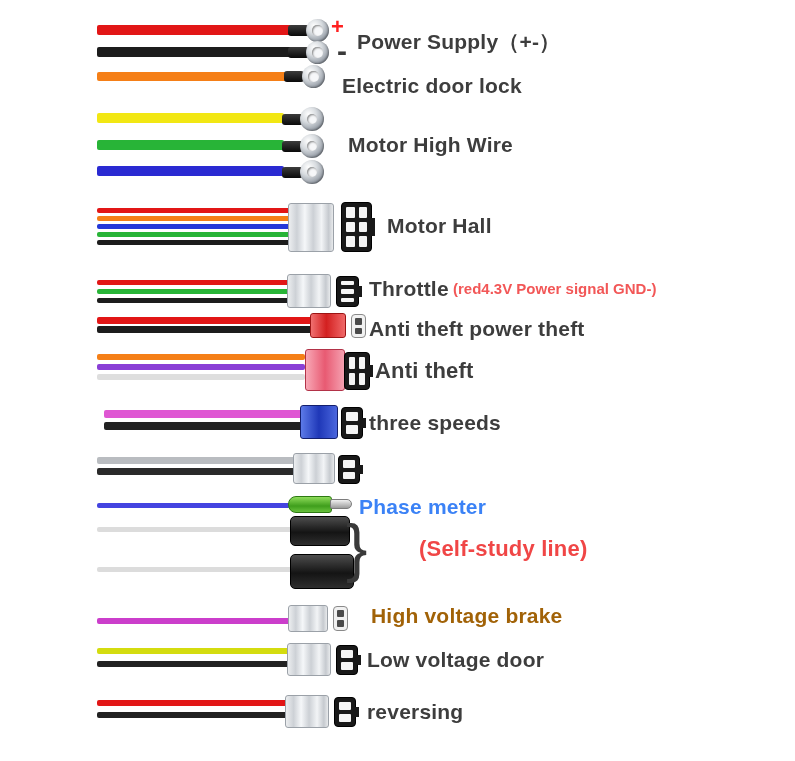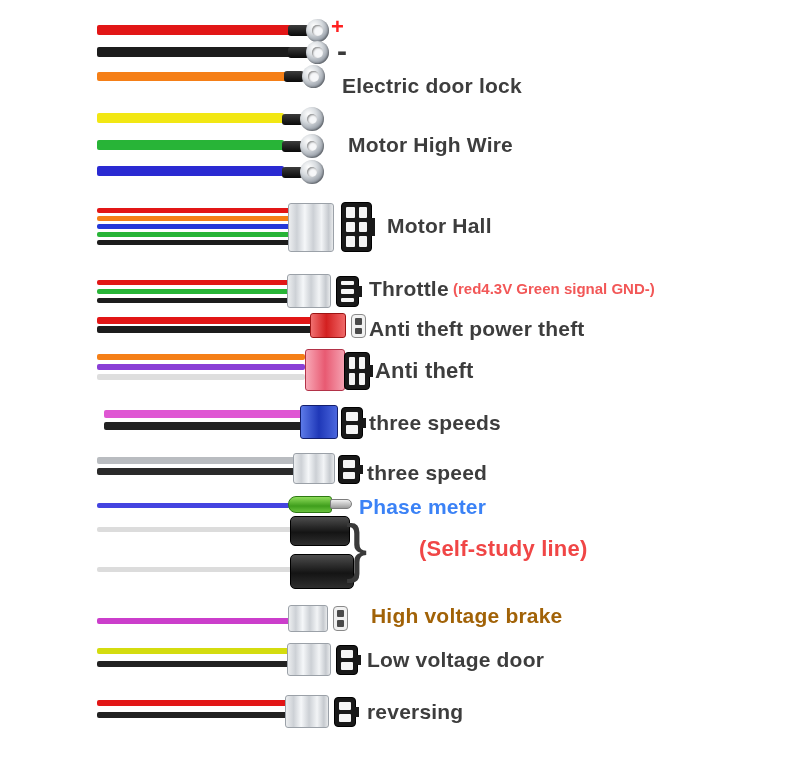--- a/index.html
+++ b/index.html
@@ -35,20 +35,21 @@
 </head>
 <body>
 
 <div id="stage" style="width: 795px; height: 761px; background: rgb(255, 255, 255);">
     <div class="wire" style="left: 97px; top: 25px; width: 195px; height: 10px; background: rgb(226, 22, 22);"></div>
     <div class="wire" style="left: 97px; top: 47px; width: 195px; height: 10px; background: rgb(28, 28, 28);"></div>
     <div class="sleeve" style="left: 288px; top: 25px; width: 21px; height: 11px;"></div>
     <div class="ringterm" style="left: 306px; top: 19px; width: 23px; height: 23px;"></div>
     <div class="sleeve" style="left: 288px; top: 47px; width: 21px; height: 11px;"></div>
     <div class="ringterm" style="left: 306px; top: 41px; width: 23px; height: 23px;"></div>
+    <div class="rowlabel" style="left: 357px; top: 30px; color: rgb(61, 61, 61); font-size: 21px;">Power Supply（+-）</div>
     <div class="annot" style="left: 331px; top: 16px; color: rgb(255, 32, 32); font-size: 22px; font-weight: bold;">+</div>
     <div class="annot" style="left: 337px; top: 36px; color: rgb(58, 58, 58); font-size: 30px; font-weight: bold;">-</div>
     <div class="wire" style="left: 97px; top: 72px; width: 190px; height: 9px; background: rgb(245, 127, 23);"></div>
     <div class="sleeve" style="left: 284px; top: 71px; width: 20px; height: 11px;"></div>
     <div class="ringterm" style="left: 302px; top: 65px; width: 23px; height: 23px;"></div>
     <div class="rowlabel" style="left: 342px; top: 74px; color: rgb(61, 61, 61); font-size: 21px;">Electric door lock</div>
     <div class="wire" style="left: 97px; top: 113px; width: 187px; height: 10px; background: rgb(242, 231, 19);"></div>
     <div class="wire" style="left: 97px; top: 140px; width: 187px; height: 10px; background: rgb(40, 180, 55);"></div>
     <div class="wire" style="left: 97px; top: 166px; width: 187px; height: 10px; background: rgb(42, 42, 210);"></div>
     <div class="sleeve" style="left: 282px; top: 114px; width: 21px; height: 11px;"></div>
@@ -76,21 +77,21 @@
     <div class="wire" style="left: 97px; top: 280px; width: 192px; height: 5px; background: rgb(226, 22, 22);"></div>
     <div class="wire" style="left: 97px; top: 289px; width: 192px; height: 5px; background: rgb(40, 180, 55);"></div>
     <div class="wire" style="left: 97px; top: 298px; width: 192px; height: 5px; background: rgb(28, 28, 28);"></div>
     <div class="plastic p-white" style="left: 287px; top: 274px; width: 44px; height: 34px;"></div>
     <div class="pinicon" style="left: 336px; top: 276px; width: 23px; height: 31px; grid-template-columns: repeat(1, 1fr);">
       <div class="pin"></div>
       <div class="pin"></div>
       <div class="pin"></div>
     </div>
     <div class="rowlabel" style="left: 369px; top: 277px; color: rgb(61, 61, 61); font-size: 21px;">Throttle</div>
-    <div class="annot" style="left: 453px; top: 281px; color: rgb(242, 87, 87); font-size: 15px; font-weight: bold;">(red4.3V Green signal GND-)</div>
+    <div class="annot" style="left: 453px; top: 281px; color: rgb(242, 87, 87); font-size: 15px; font-weight: bold;">(red4.3V Power signal GND-)</div>
     <div class="wire" style="left: 97px; top: 317px; width: 215px; height: 7px; background: rgb(226, 22, 22);"></div>
     <div class="wire" style="left: 97px; top: 326px; width: 215px; height: 7px; background: rgb(28, 28, 28);"></div>
     <div class="plastic p-red" style="left: 310px; top: 313px; width: 36px; height: 25px;"></div>
     <div class="pinicon light" style="left: 351px; top: 314px; width: 15px; height: 24px; grid-template-columns: repeat(1, 1fr);">
       <div class="pin"></div>
       <div class="pin"></div>
     </div>
     <div class="rowlabel" style="left: 369px; top: 317px; color: rgb(61, 61, 61); font-size: 21px;">Anti theft power theft</div>
     <div class="wire" style="left: 97px; top: 354px; width: 208px; height: 6px; background: rgb(245, 127, 23);"></div>
     <div class="wire" style="left: 97px; top: 364px; width: 208px; height: 6px; background: rgb(138, 63, 214);"></div>
@@ -111,21 +112,20 @@
       <div class="pin"></div>
     </div>
     <div class="rowlabel" style="left: 369px; top: 411px; color: rgb(61, 61, 61); font-size: 21px;">three speeds</div>
     <div class="wire" style="left: 97px; top: 457px; width: 198px; height: 7px; background: rgb(185, 188, 192);"></div>
     <div class="wire" style="left: 97px; top: 468px; width: 198px; height: 7px; background: rgb(42, 42, 42);"></div>
     <div class="plastic p-white" style="left: 293px; top: 453px; width: 42px; height: 31px;"></div>
     <div class="pinicon" style="left: 338px; top: 455px; width: 22px; height: 29px; grid-template-columns: repeat(1, 1fr);">
       <div class="pin"></div>
       <div class="pin"></div>
     </div>
-    <div class="rowlabel" style="left: 367px; top: 461px; color: rgb(61, 61, 61); font-size: 21px;">three speed</div>
     <div class="wire" style="left: 97px; top: 503px; width: 193px; height: 5px; background: rgb(68, 68, 224);"></div>
     <div class="bulletbody" style="left: 288px; top: 496px; width: 44px; height: 17px;"></div>
     <div class="bullettip" style="left: 330px; top: 499px; width: 22px; height: 10px;"></div>
     <div class="rowlabel" style="left: 359px; top: 495px; color: #3b82f6; font-size: 21px;">Phase meter</div>
     <div class="wire" style="left: 97px; top: 527px; width: 195px; height: 5px; background: rgb(220, 220, 220);"></div>
     <div class="wire" style="left: 97px; top: 567px; width: 195px; height: 5px; background: rgb(220, 220, 220);"></div>
     <div class="blackplug" style="left: 290px; top: 516px; width: 58px; height: 28px;"></div>
     <div class="blackplug" style="left: 290px; top: 554px; width: 62px; height: 33px;"></div>
     <div class="rowlabel" style="left: 375px; top: 537px; color: rgb(240, 70, 70); font-size: 22px; margin-left: 44px;">(Self-study line)</div>
     <div class="annot" style="left: 346px; top: 516px; color: rgb(58, 58, 58); font-size: 64px; font-weight: normal;">}</div>

